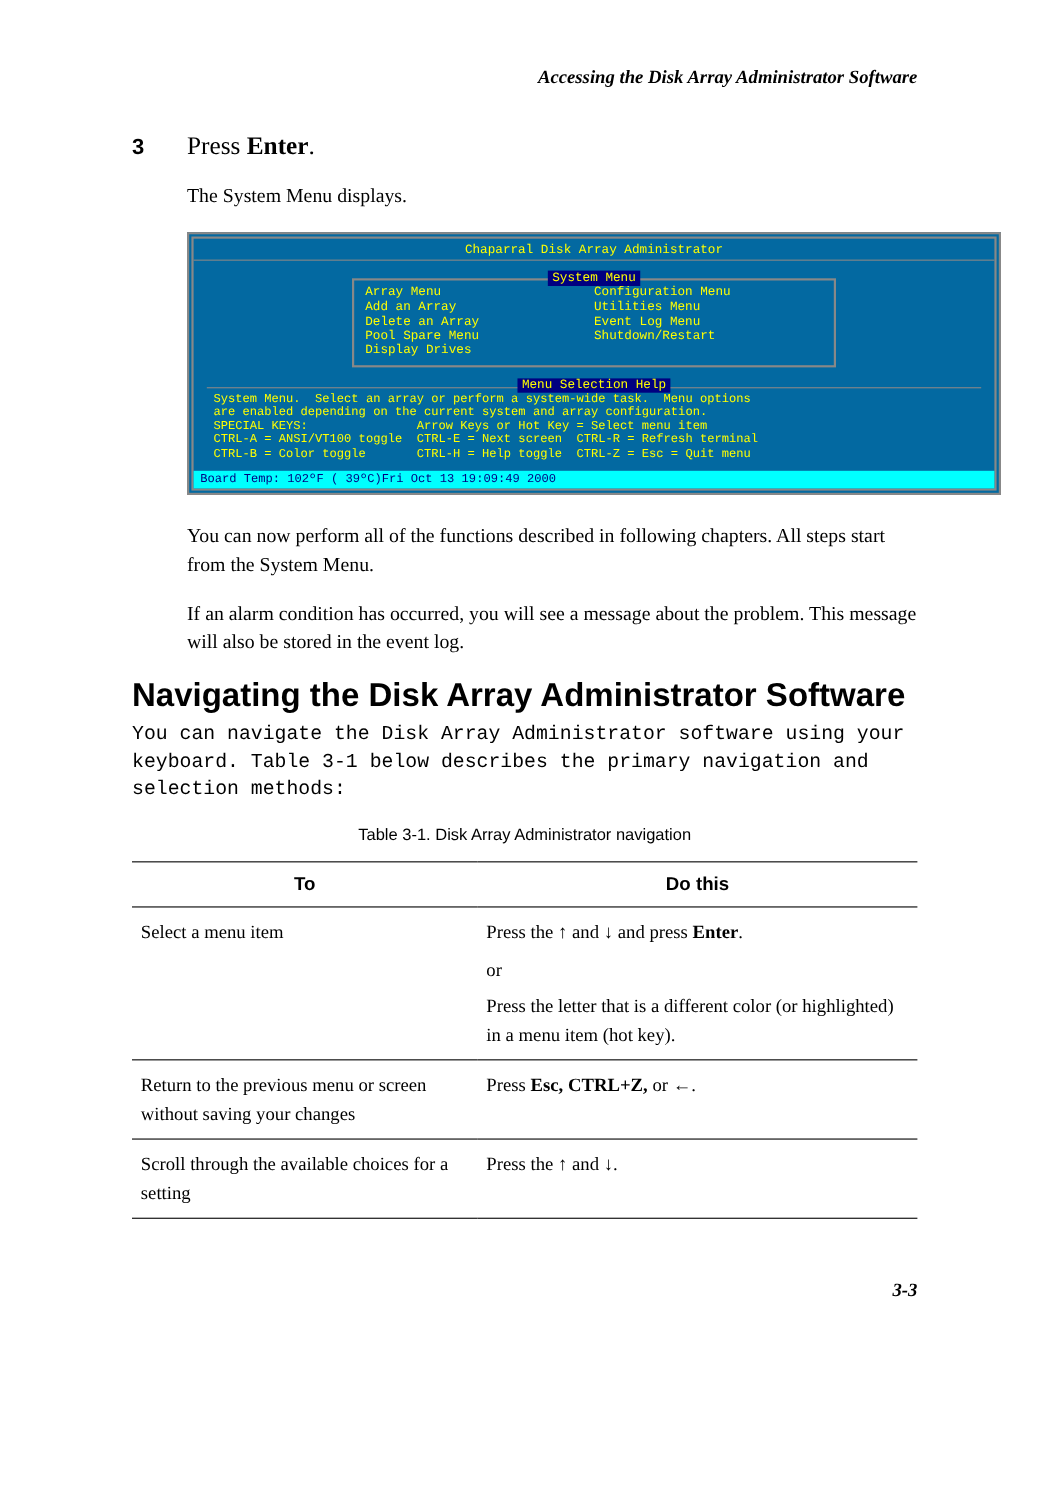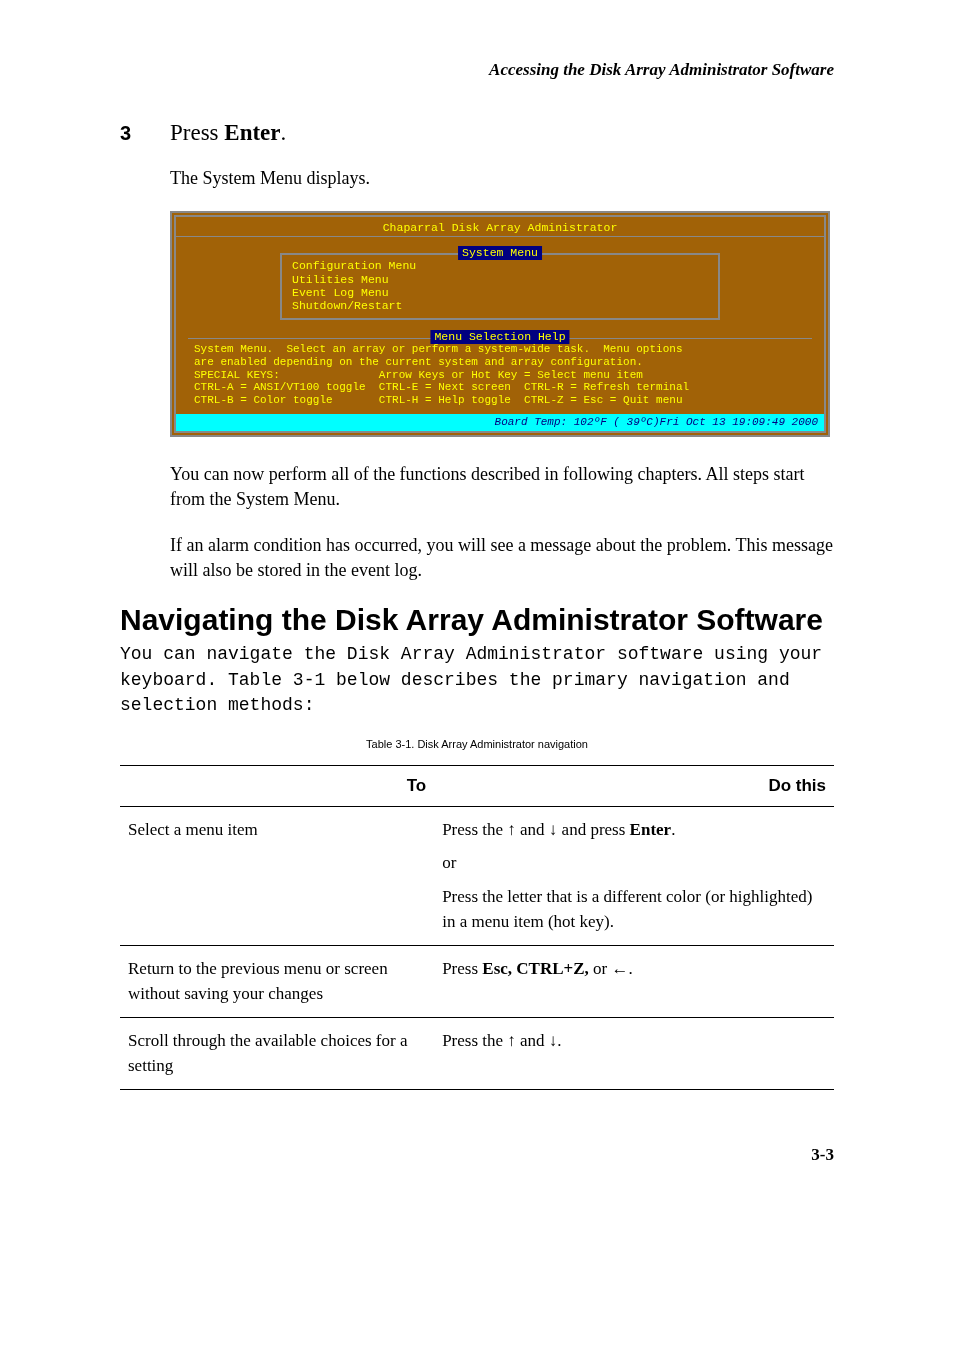--- a/index.html
+++ b/index.html
@@ -42,22 +42,22 @@
     }
     .indented-para {
       margin-left: 50px;
       font-size: 18px;
       margin-bottom: 20px;
       line-height: 1.4;
     }
     .terminal-screenshot {
       margin-left: 50px;
       margin-bottom: 25px;
-      width: 660px;
-      background: #a16207;
+      width: 740px;
+      background: #0369a1;
       border: 6px double #888;
       font-family: 'Courier New', monospace;
       font-size: 11.5px;
       color: #fff;
       line-height: 1.15;
       padding: 0;
     }
     .terminal-title-bar {
       color: #ffff00;
       text-align: center;
@@ -111,53 +111,52 @@
     }
     .help-text {
       color: #ffff00;
       white-space: pre;
       font-size: 11px;
     }
     .terminal-status {
       background: #00ffff;
       color: #000080;
       display: flex;
-      justify-content: flex-end;
+      justify-content: flex-start;
       padding: 2px 6px;
       font-size: 11px;
-      font-style: italic;
     }
     .section-heading {
       font-family: Arial, Helvetica, sans-serif;
       font-weight: bold;
       font-size: 30px;
       margin-top: 10px;
       margin-bottom: 5px;
       line-height: 1.15;
     }
     .body-para {
       font-size: 18px;
       line-height: 1.4;
       margin-bottom: 20px;
       font-family: Liberation Mono, monospace;
     }
     .table-caption {
       text-align: center;
       font-family: Arial, sans-serif;
-      font-size: 11px;
+      font-size: 15px;
       margin-top: 15px;
       margin-bottom: 15px;
     }
     table.nav-table {
       width: 100%;
       border-collapse: collapse;
       font-size: 17px;
     }
     table.nav-table th {
-      text-align: right;
+      text-align: center;
       font-family: Arial, sans-serif;
       font-weight: bold;
       padding: 10px 8px;
       border-top: 1px solid #000;
       border-bottom: 1px solid #000;
     }
     table.nav-table td {
       vertical-align: top;
       padding: 10px 8px;
       border-bottom: 1px solid #000;
@@ -165,20 +164,21 @@
     }
     table.nav-table td.col-to {
       width: 44%;
       font-family: Georgia, serif;
     }
     table.nav-table td .bold {
       font-weight: bold;
     }
     .page-footer {
       text-align: right;
+      font-style: italic;
       font-weight: bold;
       font-size: 17px;
       margin-top: 55px;
     }
   </style>
 </head>
 <body>
 
 <div class="header-title">Accessing the Disk Array Administrator Software</div>
 
@@ -190,20 +190,27 @@
 </div>
 
 <p class="indented-para">The System Menu displays.</p>
 
 <div class="terminal-screenshot">
   <div class="terminal-title-bar">Chaparral Disk Array Administrator</div>
   <div class="terminal-body">
     <div class="system-menu-box">
       <div class="system-menu-label">System Menu</div>
       <div class="menu-columns">
+        <div class="menu-col">
+          <div class="menu-item">Array Menu</div>
+          <div class="menu-item">Add an Array</div>
+          <div class="menu-item">Delete an Array</div>
+          <div class="menu-item">Pool Spare Menu</div>
+          <div class="menu-item">Display Drives</div>
+        </div>
         <div class="menu-col">
           <div class="menu-item">Configuration Menu</div>
           <div class="menu-item">Utilities Menu</div>
           <div class="menu-item">Event Log Menu</div>
           <div class="menu-item">Shutdown/Restart</div>
         </div>
       </div>
     </div>
     <div class="help-box">
       <div class="help-label">Menu Selection Help</div>

